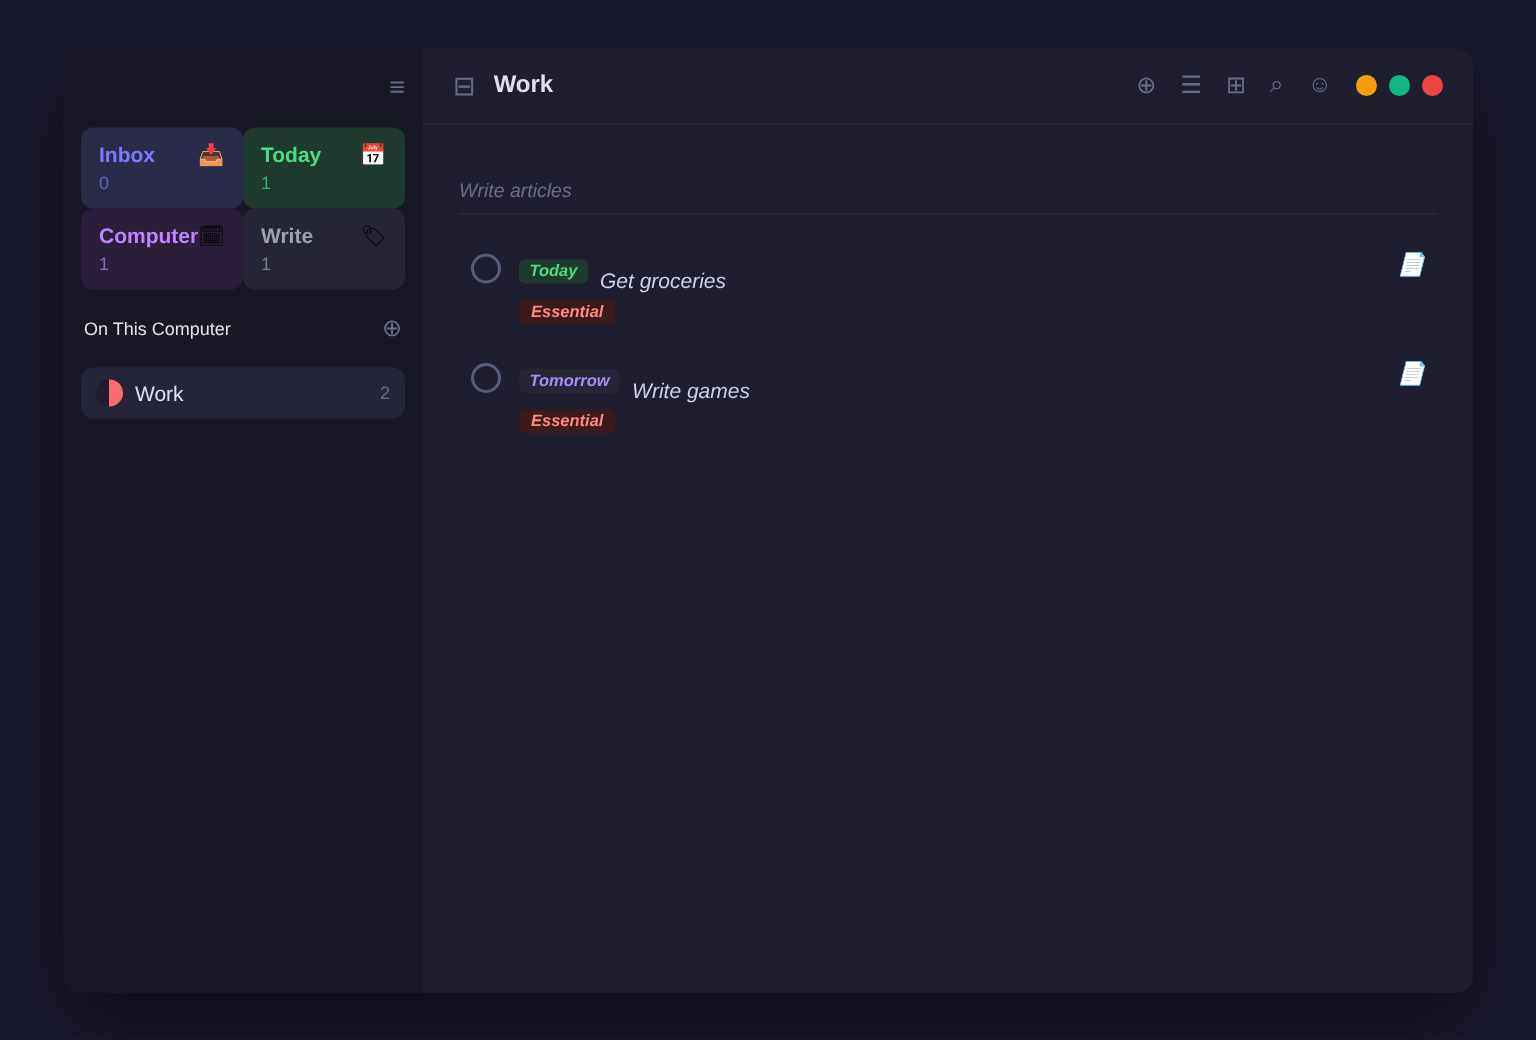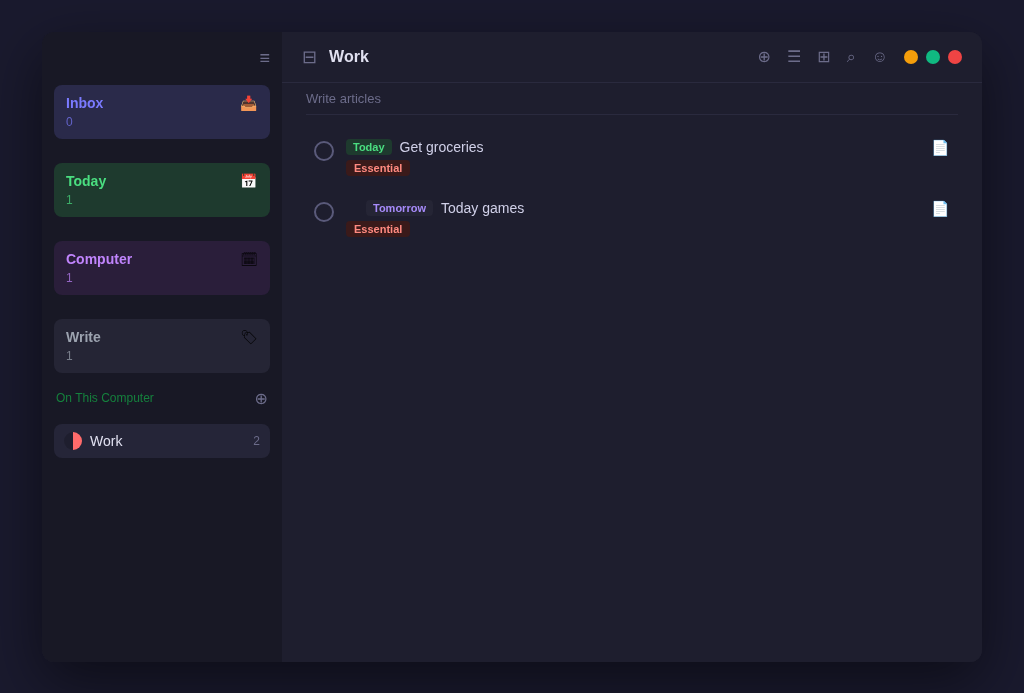--- a/index.html
+++ b/index.html
@@ -35,22 +35,22 @@
       justify-content: flex-end;
       padding-bottom: 4px;
     }
     .hamburger-icon {
       color: #6c6c8a;
       font-size: 18px;
       cursor: pointer;
     }
     .nav-grid {
       display: grid;
-      grid-template-columns: 1fr;
-      gap: 24px;
+      grid-template-columns: 1fr 1fr;
+      gap: 0;
     }
     .nav-card {
       border-radius: 8px;
       padding: 10px 12px;
       cursor: pointer;
       display: flex;
       flex-direction: column;
       gap: 2px;
     }
     .nav-card-top {
@@ -91,21 +91,21 @@
       font-size: 14px;
     }
     .section-header {
       display: flex;
       justify-content: space-between;
       align-items: center;
       padding: 4px 2px;
     }
     .section-title {
       font-size: 12px;
-      color: #15803d;
+      color: #e5e5e5;
       font-weight: 500;
     }
     .add-icon {
       color: #6c6c8a;
       font-size: 16px;
       cursor: pointer;
     }
     .sidebar-list-item {
       display: flex;
       align-items: center;
@@ -179,22 +179,23 @@
       width: 14px;
       height: 14px;
       border-radius: 50%;
       cursor: pointer;
     }
     .wc-orange { background: #f59e0b; }
     .wc-green { background: #10b981; }
     .wc-red { background: #ef4444; }
     .task-area {
       flex: 1;
-      padding: 8px 24px;
+      padding: 36px 24px;
       overflow-y: auto;
+      font-style: italic;
     }
     .group-header {
       font-size: 13px;
       color: #6c6c8a;
       margin-bottom: 14px;
       padding-bottom: 8px;
       border-bottom: 1px solid #2a2a3e;
     }
     .task-item {
       display: flex;
@@ -230,25 +231,25 @@
       border-radius: 4px;
       cursor: default;
     }
     .badge-today {
       background: #1e3a2e;
       color: #4ade80;
     }
     .badge-tomorrow {
       background: #252535;
       color: #a78bfa;
-      margin-left: 20px;
     }
     .task-title {
       font-size: 14px;
       color: #d0d0e8;
+      margin-top: 12px;
     }
     .task-label {
       display: inline-block;
       font-size: 11px;
       font-weight: 600;
       padding: 2px 8px;
       border-radius: 4px;
       margin-top: 5px;
       color: #ff8a80;
       background: #3a1a1a;
@@ -365,21 +366,21 @@
         <div class="task-actions">
           <span class="task-action-icon">📄</span>
         </div>
       </div>
 
       <div class="task-item">
         <div class="task-checkbox"></div>
         <div class="task-body">
           <div class="task-top">
             <span class="task-date-badge badge-tomorrow">Tomorrow</span>
-            <span class="task-title">Today games</span>
+            <span class="task-title">Write games</span>
           </div>
           <div>
             <span class="task-label">Essential</span>
           </div>
         </div>
         <div class="task-actions">
           <span class="task-action-icon">📄</span>
         </div>
       </div>
     </div>

